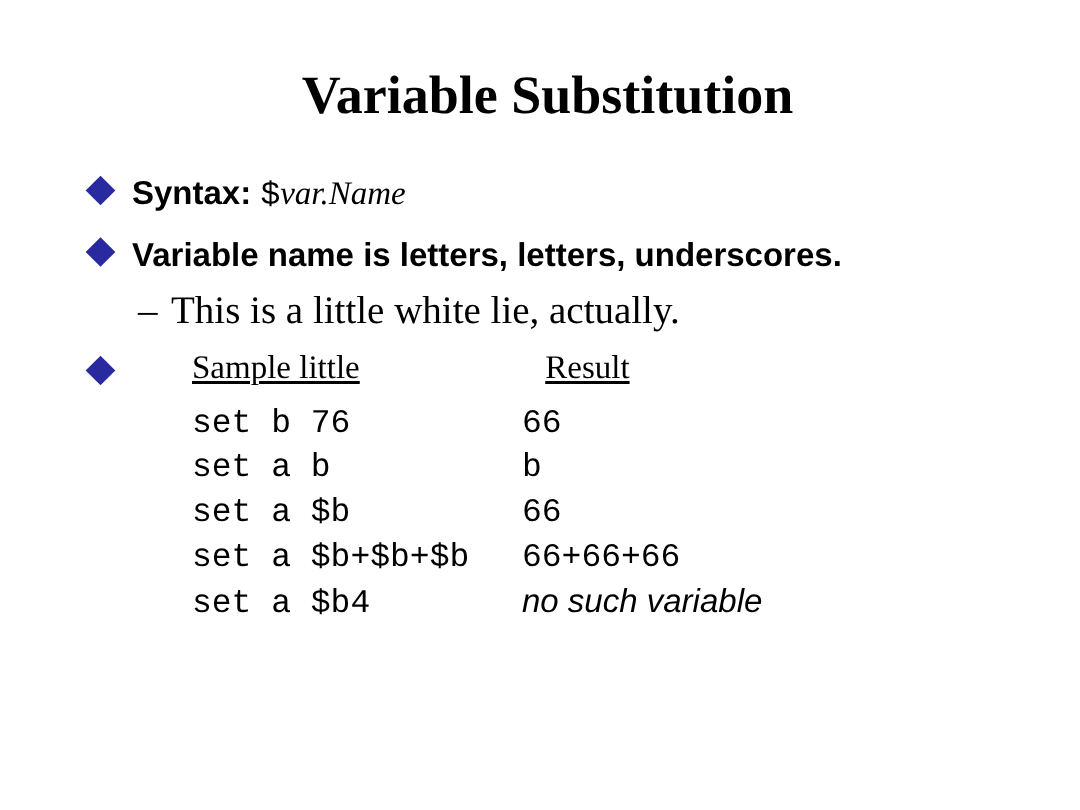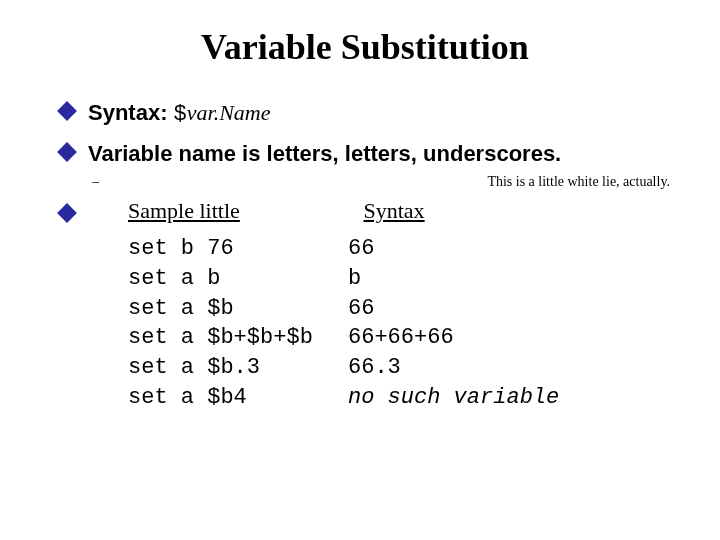--- a/index.html
+++ b/index.html
@@ -8,21 +8,21 @@
     width: 720px;
     height: 540px;
     background: #fff;
     font-family: "Times New Roman", Times, serif;
     color: #000;
   }
   .slide {
     box-sizing: border-box;
     width: 720px;
     height: 540px;
-    padding: 16px 50px 20px 60px;
+    padding: 32px 50px 20px 60px;
   }
   .title {
     text-align: center;
     font-size: 36px;
     font-weight: bold;
     margin: 10px 0 28px 0;
   }
   .bullets {
     margin: 0;
     padding: 0;
@@ -49,23 +49,22 @@
   .subbullets {
     list-style: none;
     margin: 2px 0 4px 0;
     padding: 0;
   }
   .subbullets > li {
     position: relative;
     padding-left: 26px;
     font-family: "Times New Roman", Times, serif;
     font-weight: normal;
-    font-size: 14px;
+    font-size: 26px;
     line-height: 1.45;
-    text-align: right;
   }
   .subbullets > li::before {
     content: "–";
     position: absolute;
     left: 4px;
     top: 0;
   }
   .mono {
     font-family: "Courier New", Courier, monospace;
     font-weight: normal;
@@ -88,21 +87,21 @@
   .table {
     margin-left: 68px;
     font-family: "Courier New", Courier, monospace;
     font-size: 22px;
     line-height: 1.35;
   }
   .row { white-space: pre; }
   .cmd { display: inline-block; width: 220px; }
   .res { display: inline-block; }
   .res-italic {
-    font-family: Liberation Mono, monospace;
+    font-family: Liberation Sans, sans-serif;
     font-style: italic;
   }
 </style>
 </head>
 <body>
 
 <div class="slide">
 
   <div class="title">Variable Substitution</div>
 
@@ -122,25 +121,24 @@
     </li>
 
     <li>
       <span class="diamond"></span>
     </li>
 
   </ul>
 
   <div class="headers">
     <span class="hdr-cmd">Sample little</span>
-    <span class="hdr-res">Syntax</span>
+    <span class="hdr-res">Result</span>
   </div>
 
   <div class="table">
     <div class="row"><span class="cmd">set b 76</span><span class="res">66</span></div>
     <div class="row"><span class="cmd">set a b</span><span class="res">b</span></div>
     <div class="row"><span class="cmd">set a $b</span><span class="res">66</span></div>
     <div class="row"><span class="cmd">set a $b+$b+$b</span><span class="res">66+66+66</span></div>
-    <div class="row"><span class="cmd">set a $b.3</span><span class="res">66.3</span></div>
     <div class="row"><span class="cmd">set a $b4</span><span class="res res-italic">no such variable</span></div>
   </div>
 
 </div>
 
 </body></html>

